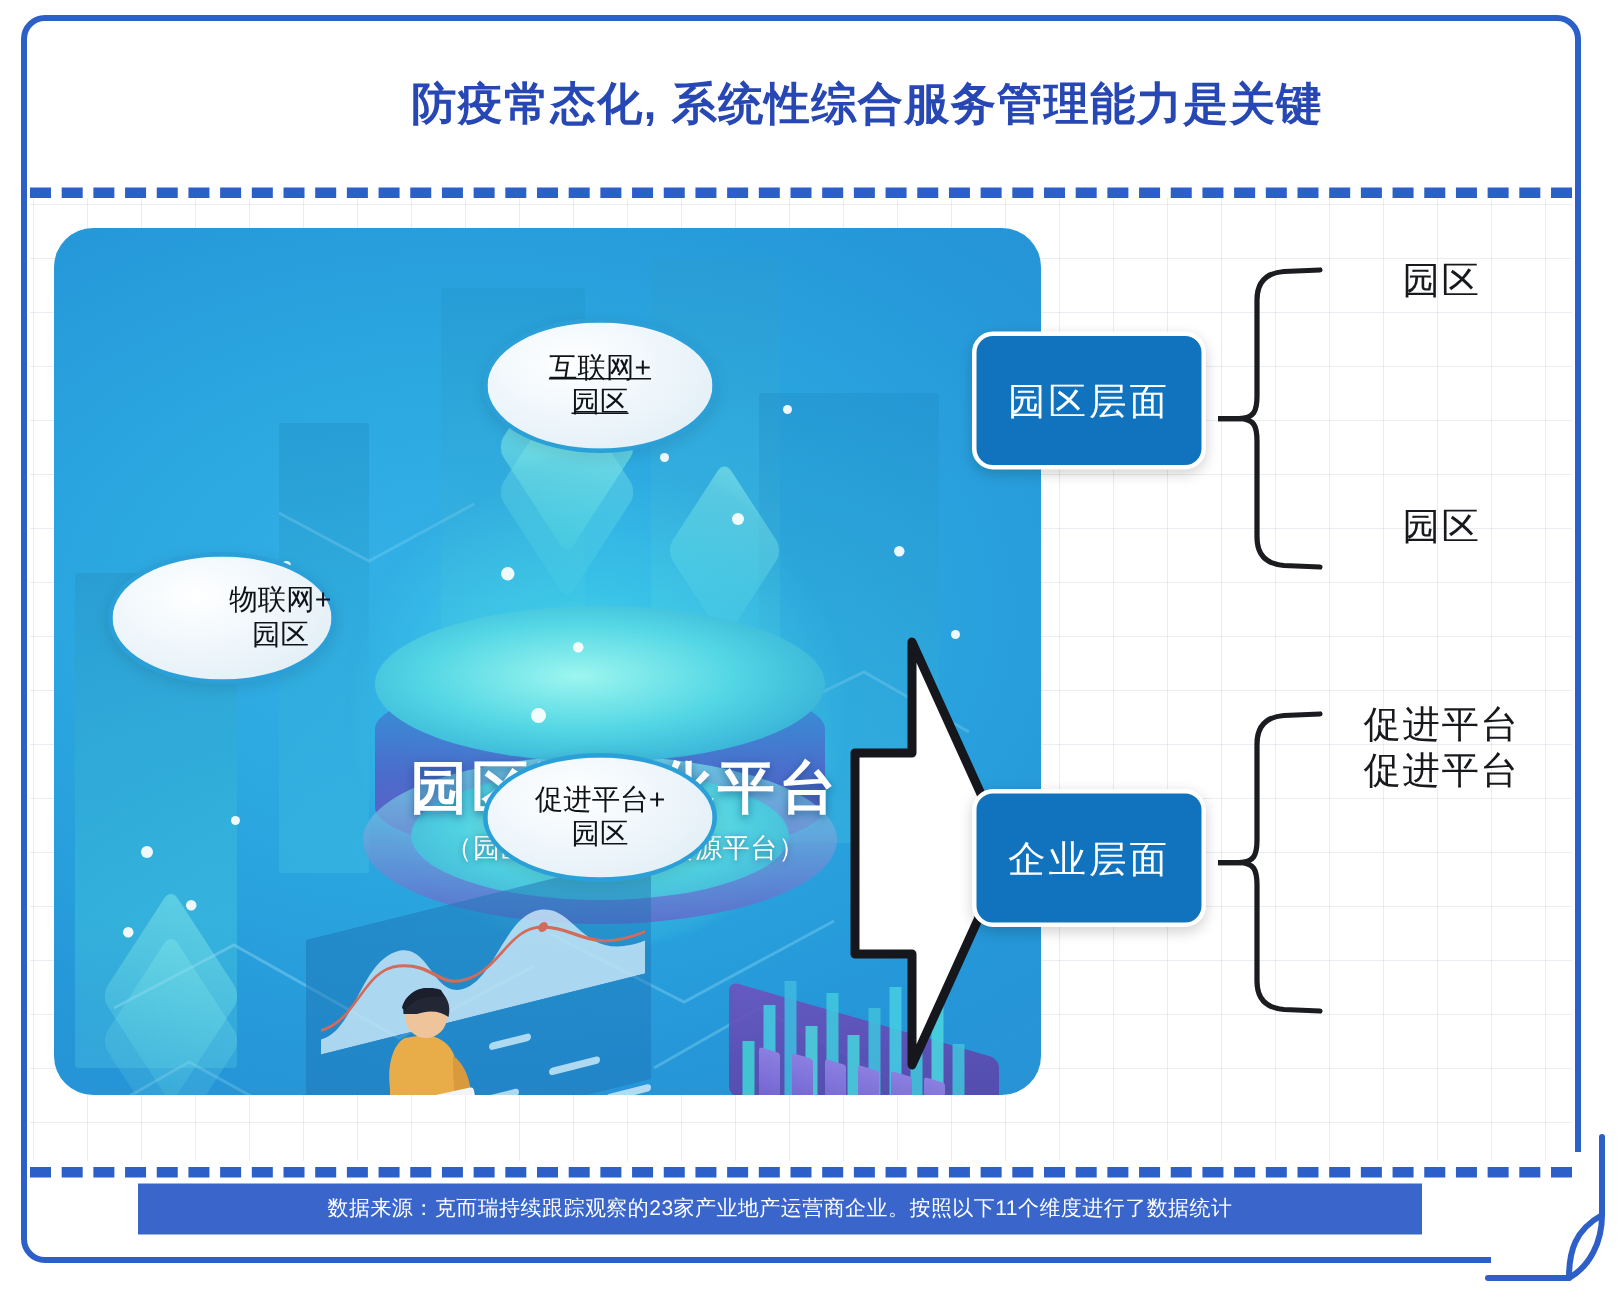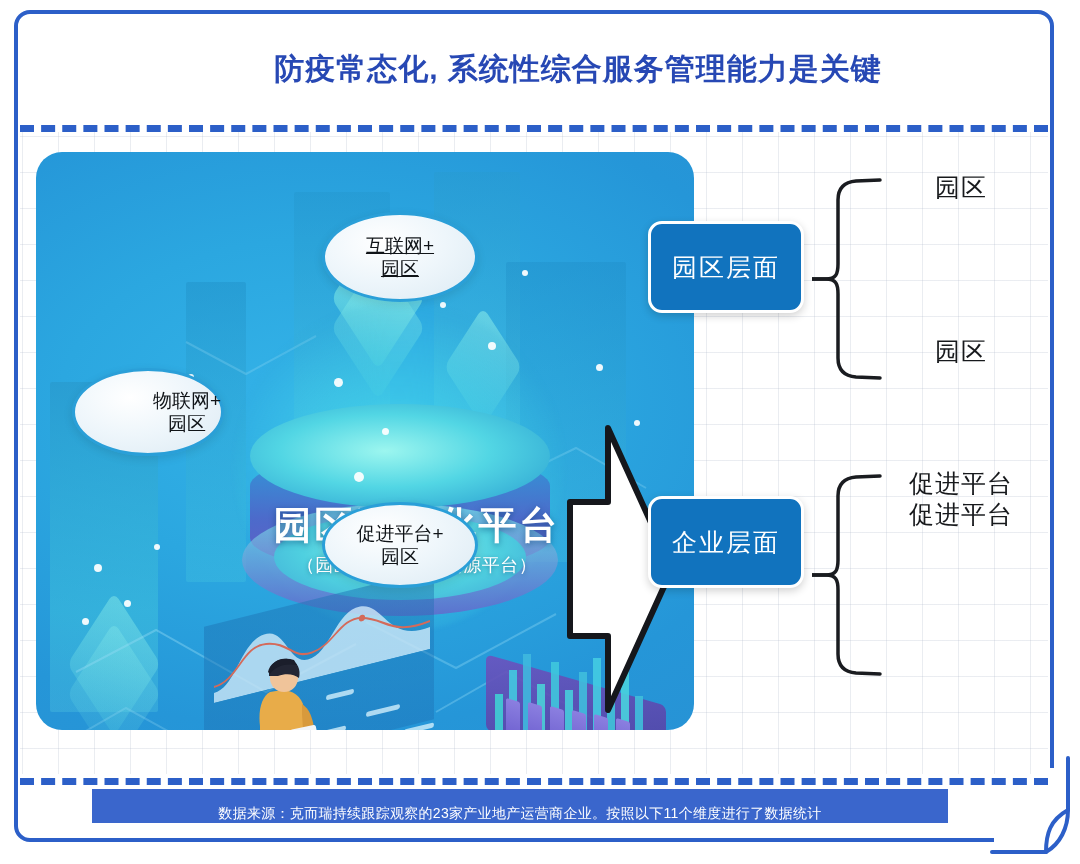--- a/index.html
+++ b/index.html
@@ -169,42 +169,42 @@
 
   
   .layer-box{
     position:absolute;width:150px;height:86px;border-radius:14px;
     background:#1173be;border:3px solid #ffffff;
     display:flex;align-items:center;justify-content:center;
     color:#ffffff;font-size:25px;font-weight:500;letter-spacing:2px;
     box-shadow:0 3px 9px rgba(0,0,0,.18);
   }
   #box-park{left:648px;top:221px;}
-  #box-enterprise{left:648px;top:496px;align-items:center;}
+  #box-enterprise{left:648px;top:526px;align-items:center;}
 
   
   .brace{position:absolute;}
   #brace-top{left:812px;top:176px;width:70px;height:206px;}
   #brace-bot{left:812px;top:472px;width:70px;height:206px;}
 
   
   .leaf{
     position:absolute;text-align:center;color:#17191c;
     font-size:25px;line-height:1.22;font-weight:500;letter-spacing:1px;
   }
   #leaf-1{left:876px;top:172px;width:170px;}
   #leaf-2{left:876px;top:336px;width:170px;}
   #leaf-3{left:876px;top:468px;width:170px;}
   #leaf-4{left:876px;top:632px;width:170px;}
 
   
   #footer-bar{
     position:absolute;left:92px;top:789px;width:856px;height:34px;
     background:#3a66cc;
-    display:flex;align-items:flex-end;justify-content:center;
+    display:flex;align-items:center;justify-content:center;
   }
   #footer-text{
     color:#ffffff;font-size:14px;letter-spacing:.3px;white-space:nowrap;
   }
 </style>
 </head>
 <body>
 
 <div id="frame"></div>
 <div id="corner-mask"></div>

